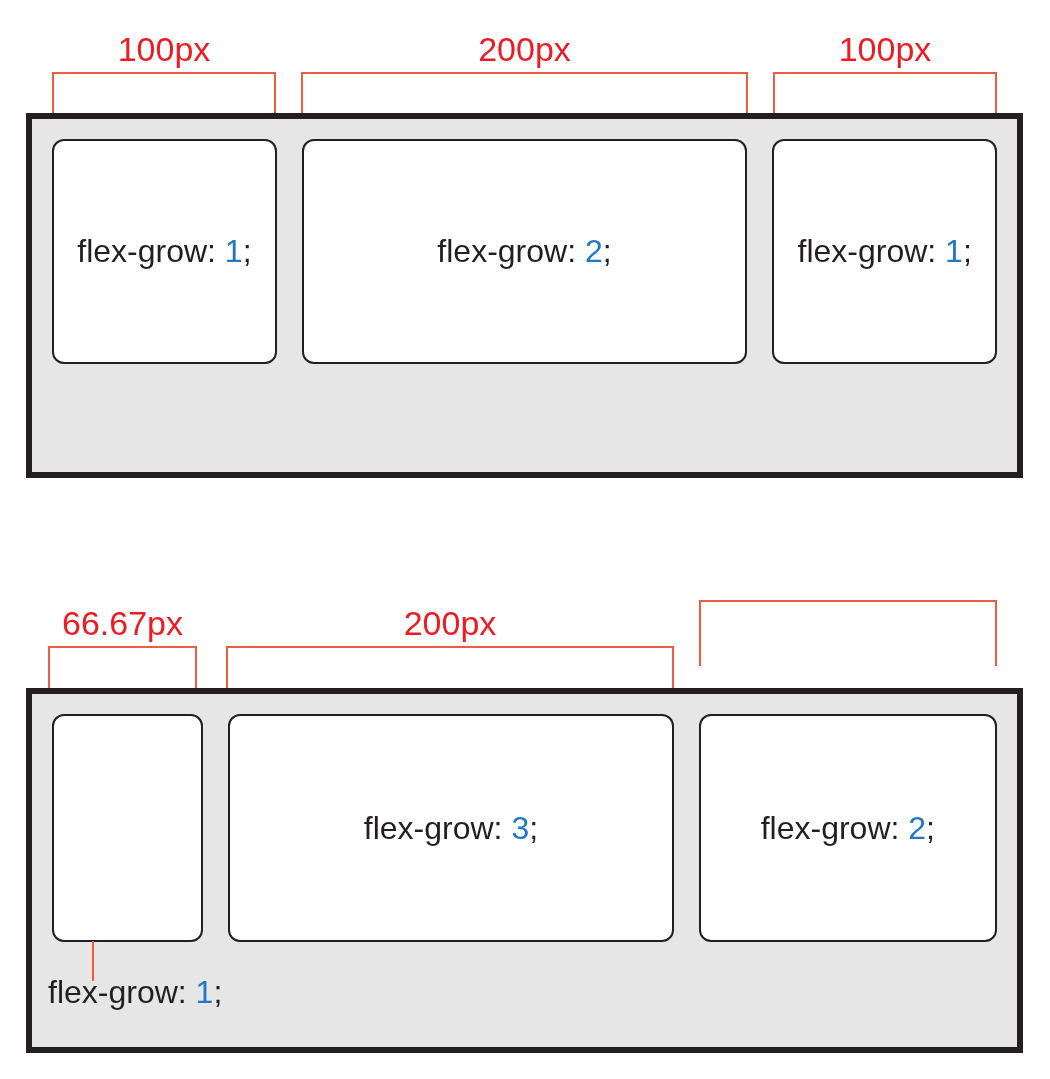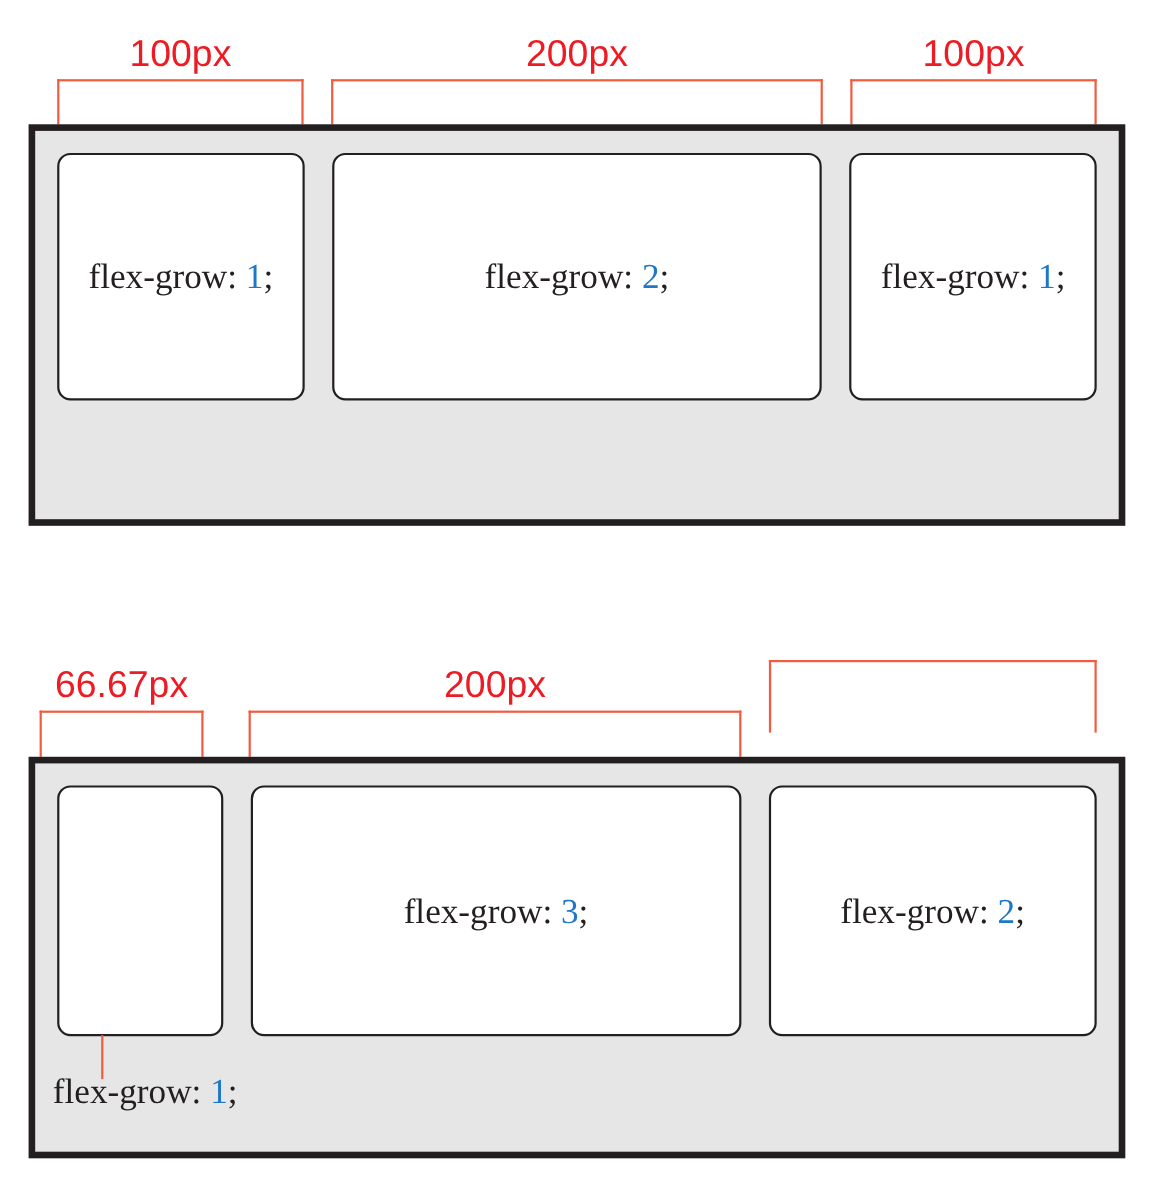--- a/index.html
+++ b/index.html
@@ -62,21 +62,20 @@
   }
   .container-1 { top: 113px; }
   .container-1 .flex-item { height: 225px; }
   .container-2 { top: 688px; }
   .container-2 .flex-item { height: 228px; }
 
   .code {
     font-size: 32px;
     color: var(--dark);
     white-space: pre;
-    font-family: Liberation Serif, serif;
   }
   .code .value { color: var(--blue); }
 
   
   .leader-line {
     position: absolute;
     left: 92px;
     top: 941px;
     width: 2px;
     height: 40px;
@@ -114,21 +113,21 @@
       <span class="code"><span>flex-grow: </span><span class="value">1</span><span>;</span></span>
     </div>
     <div class="flex-item" style="flex-grow:2;">
       <span class="code"><span>flex-grow: </span><span class="value">2</span><span>;</span></span>
     </div>
     <div class="flex-item" style="flex-grow:1;">
       <span class="code"><span>flex-grow: </span><span class="value">1</span><span>;</span></span>
     </div>
   </div>
 
-  <div class="bracket" style="left:36px; top:600px; width:149px;">
+  <div class="bracket" style="left:48px; top:600px; width:149px;">
     <div class="bracket-label">66.67px</div>
     <div class="bracket-line"></div>
   </div>
   <div class="bracket" style="left:226px; top:600px; width:448px;">
     <div class="bracket-label">200px</div>
     <div class="bracket-line"></div>
   </div>
   <div class="bracket" style="left:699px; top:600px; width:298px;">
     <div class="bracket-line"></div>
   </div>

